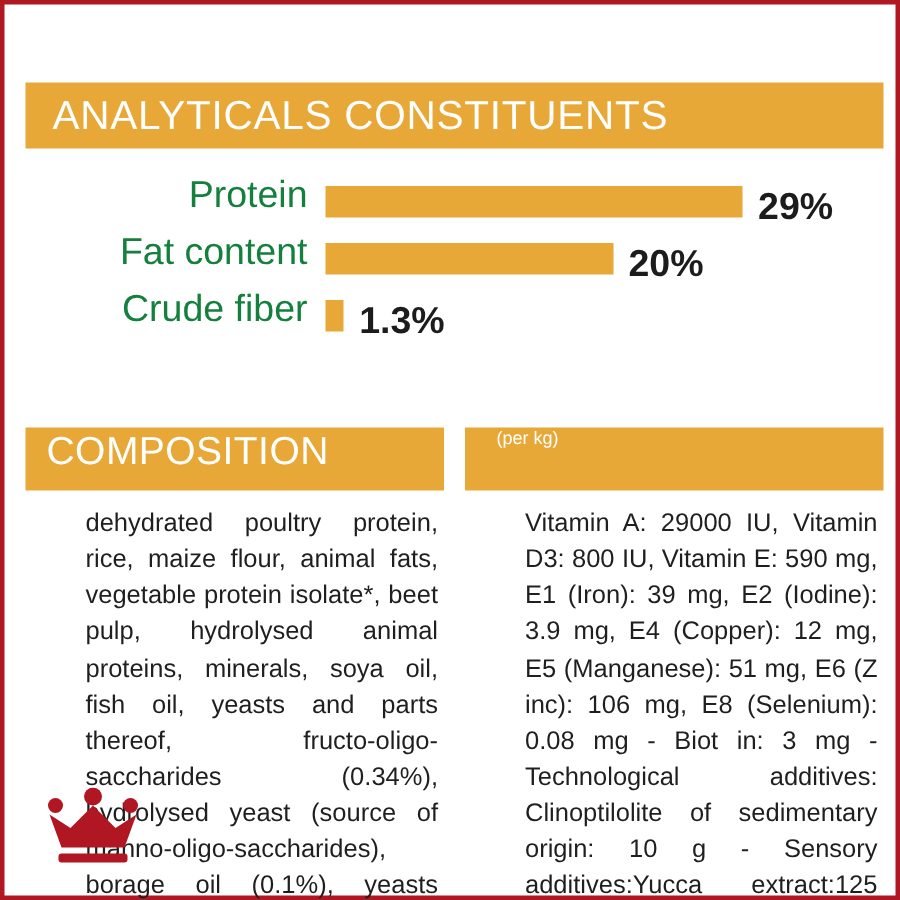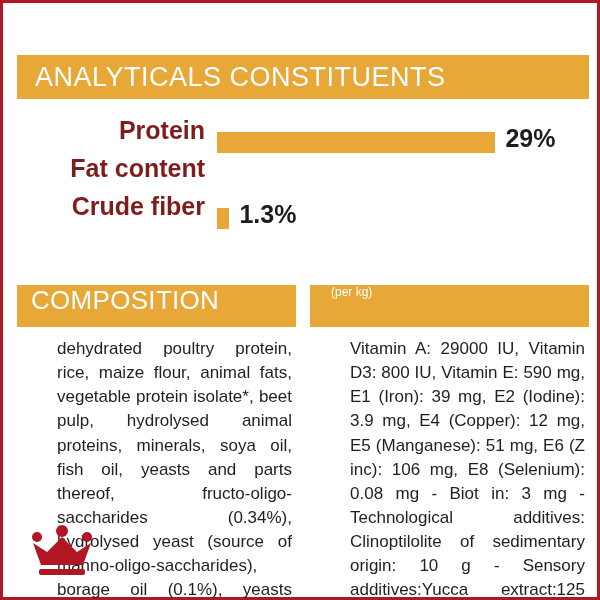--- a/index.html
+++ b/index.html
@@ -54,29 +54,29 @@
   .row {
     display: flex;
     align-items: center;
     height: 38px;
   }
   .row .label {
     width: 200px;
     text-align: right;
     padding-right: 12px;
     font-size: 25px;
-    color: #7f1d1d;
-    font-weight: bold;
+    color: #15803d;
+    font-weight: normal;
     box-sizing: border-box;
     white-space: nowrap;
   }
   .row .bar-wrap {
     flex: 1;
     display: flex;
-    align-items: flex-end;
+    align-items: flex-start;
     margin-top: 16px;
   }
   .row .bar {
     height: 21px;
     background: #e8a838;
   }
   .row .value {
     font-size: 25px;
     color: #1c1c1c;
     font-weight: bold;
@@ -149,20 +149,24 @@
       <div class="row">
         <span class="label">Protein</span>
         <span class="bar-wrap">
           <span class="bar" id="bar0" style="width: 278.4px;"></span>
           <span class="value">29%</span>
         </span>
       </div>
 
       <div class="row">
         <span class="label">Fat content</span>
+        <span class="bar-wrap">
+          <span class="bar" id="bar1" style="width: 192px;"></span>
+          <span class="value">20%</span>
+        </span>
       </div>
 
       <div class="row">
         <span class="label">Crude fiber</span>
         <span class="bar-wrap">
           <span class="bar" id="bar2" style="width: 12.48px;"></span>
           <span class="value">1.3%</span>
         </span>
       </div>
 

